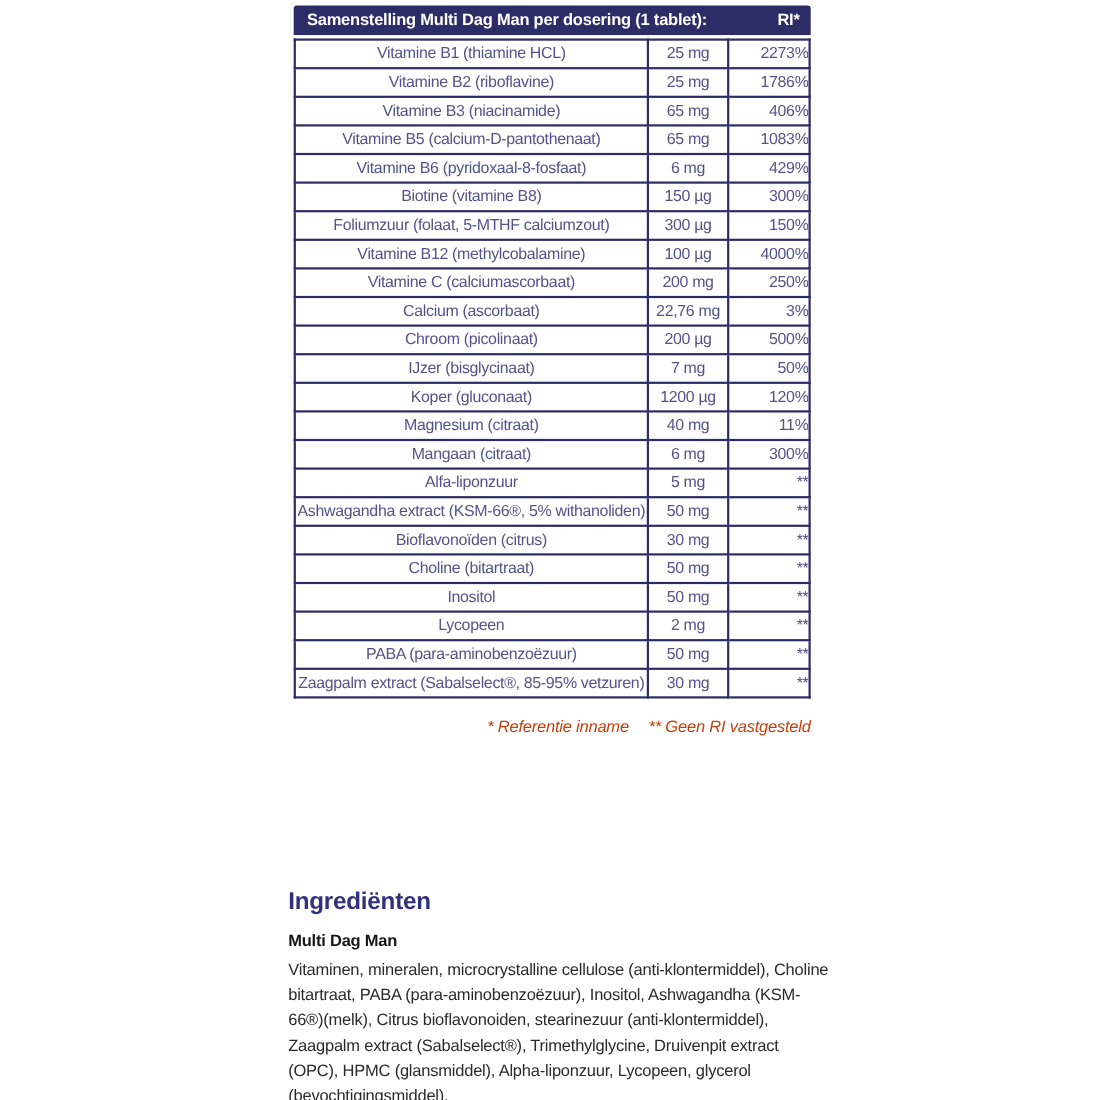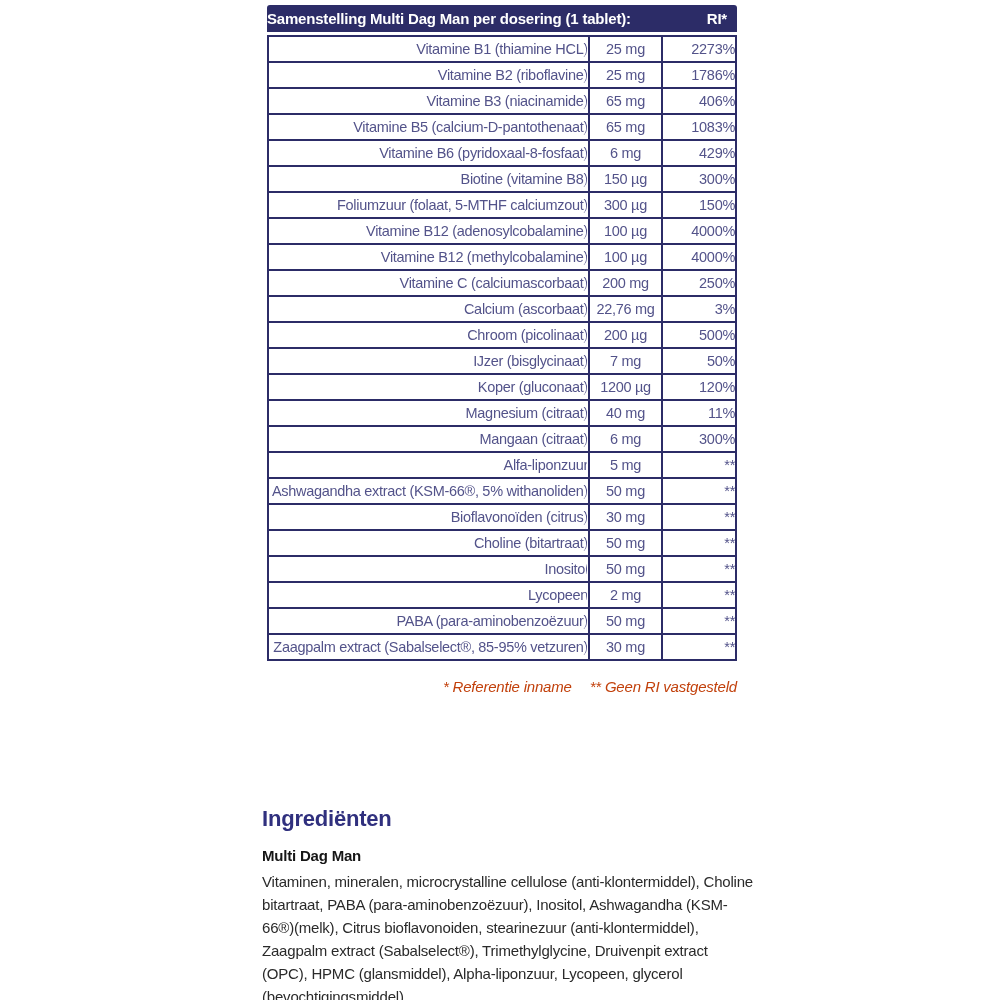--- a/index.html
+++ b/index.html
@@ -13,33 +13,33 @@
   body{
     width:1000px;height:1000px;position:relative;background:#ffffff;
     font-family:"Liberation Sans", sans-serif;
   }
   .table-wrap{
     position:absolute;left:267px;top:5px;width:470px;
   }
   .thead{
     background:var(--navy);color:#ffffff;font-weight:bold;
     font-size:15px;height:27px;display:flex;align-items:center;
-    justify-content:space-between;padding:0 10px 0 0;
+    justify-content:space-between;padding:0 10px 0 12px;
     border-radius:3px 3px 0 0;letter-spacing:-0.2px;
   }
   .gap{height:3px;background:#ffffff;}
   table.comp{
     border-collapse:collapse;width:100%;table-layout:fixed;
   }
   table.comp td{
     border:2px solid var(--navy);
     height:26px;font-size:14.5px;color:var(--row-text);
     padding:0;letter-spacing:-0.3px;white-space:nowrap;overflow:hidden;
   }
-  td.name-cell{padding-left:10px;text-align:right;border-radius:12px;}
+  td.name-cell{padding-left:10px;text-align:center;border-radius:12px;}
   td.amount-cell{text-align:center;}
   td.ri-cell{text-align:right;padding-right:9px;}
   .footnote{
     margin-top:17px;text-align:right;font-style:italic;
     font-size:15px;color:#c2410c;font-weight:500;letter-spacing:-0.2px;
   }
   .footnote span + span{margin-left:14px;}
   .ingredients{
     position:absolute;left:262px;top:806px;width:492px;
   }
@@ -101,25 +101,20 @@
           <td class="name-cell">Biotine (vitamine B8)</td>
           <td class="amount-cell">150 µg</td>
           <td class="ri-cell">300%</td>
         </tr>
         <tr>
           <td class="name-cell">Foliumzuur (folaat, 5-MTHF calciumzout)</td>
           <td class="amount-cell">300 µg</td>
           <td class="ri-cell">150%</td>
         </tr>
         <tr>
-          <td class="name-cell">Vitamine B12 (adenosylcobalamine)</td>
-          <td class="amount-cell">100 µg</td>
-          <td class="ri-cell">4000%</td>
-        </tr>
-        <tr>
           <td class="name-cell">Vitamine B12 (methylcobalamine)</td>
           <td class="amount-cell">100 µg</td>
           <td class="ri-cell">4000%</td>
         </tr>
         <tr>
           <td class="name-cell">Vitamine C (calciumascorbaat)</td>
           <td class="amount-cell">200 mg</td>
           <td class="ri-cell">250%</td>
         </tr>
         <tr>

